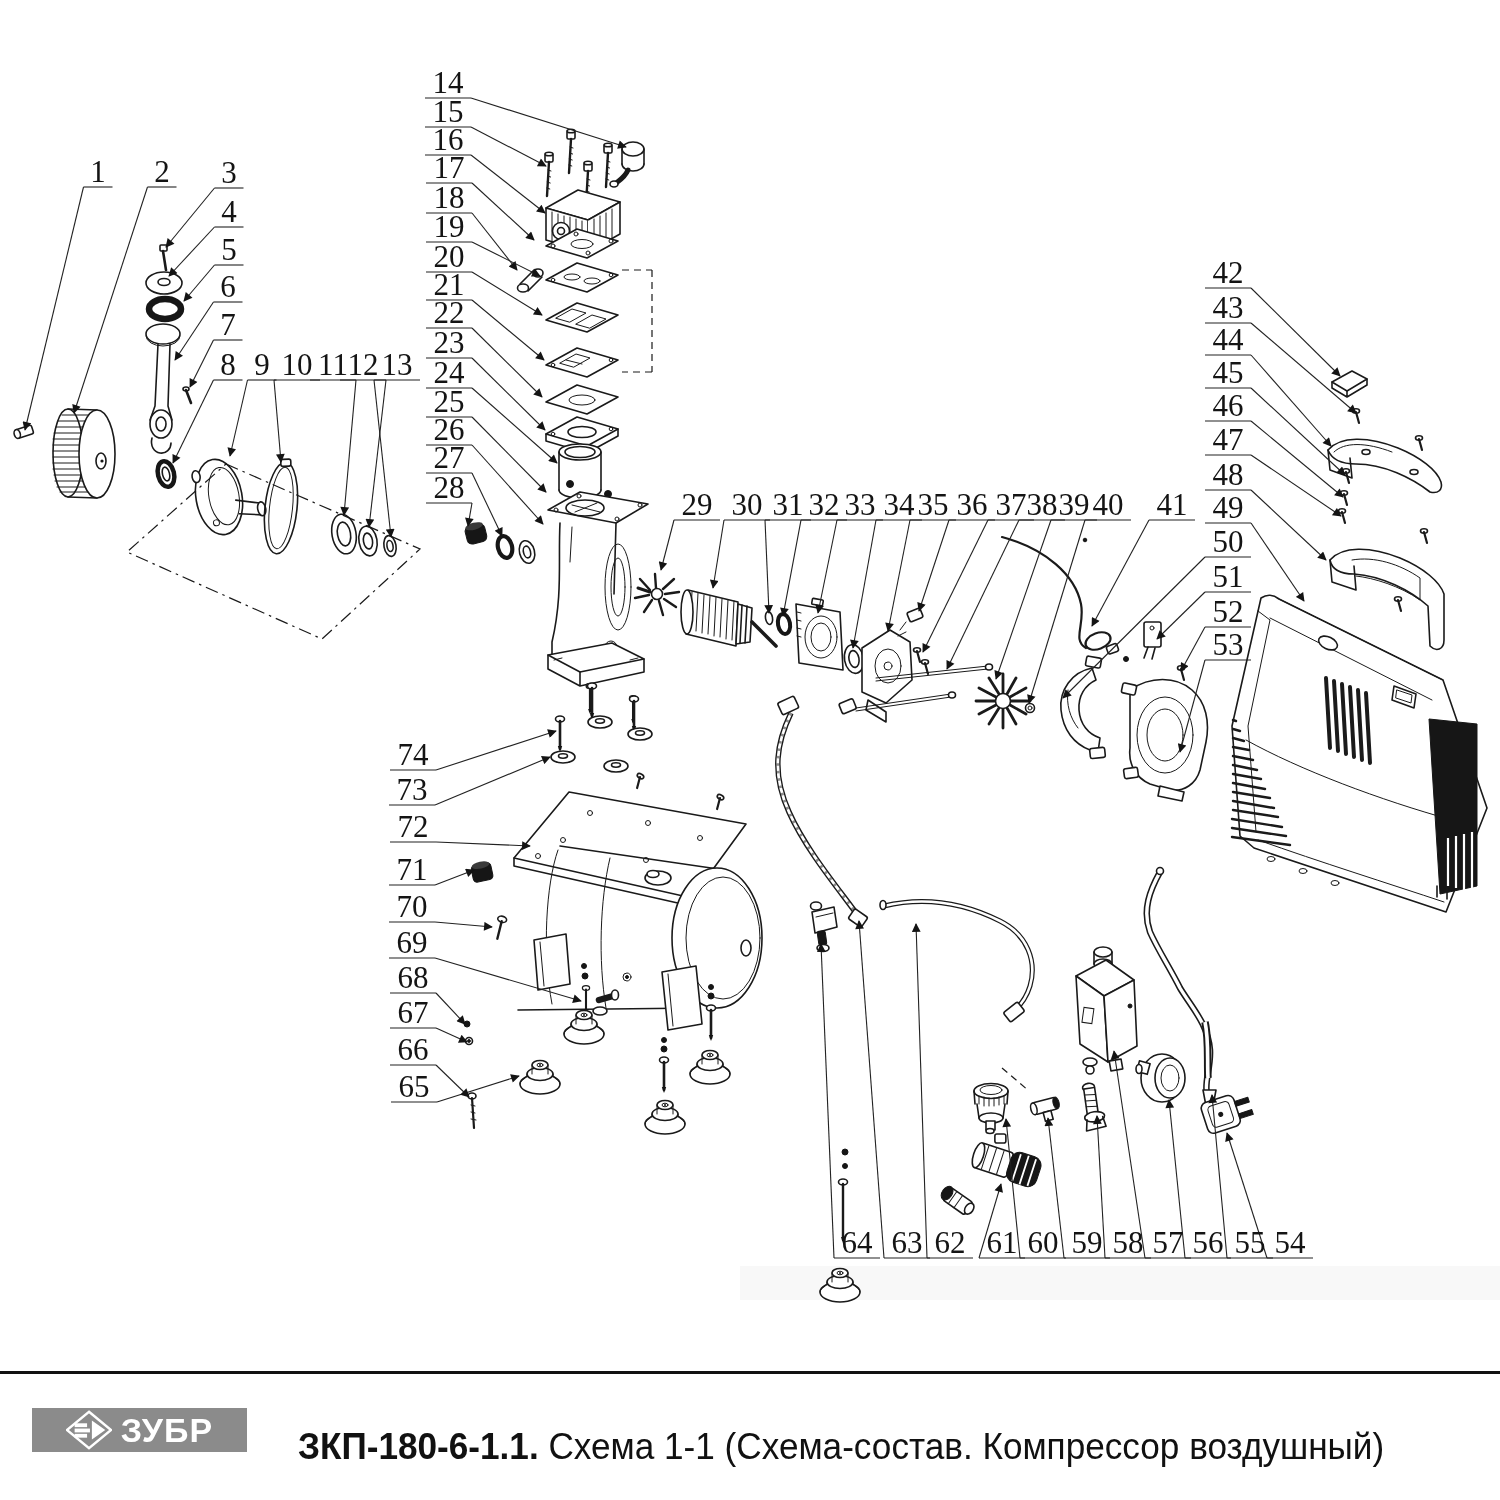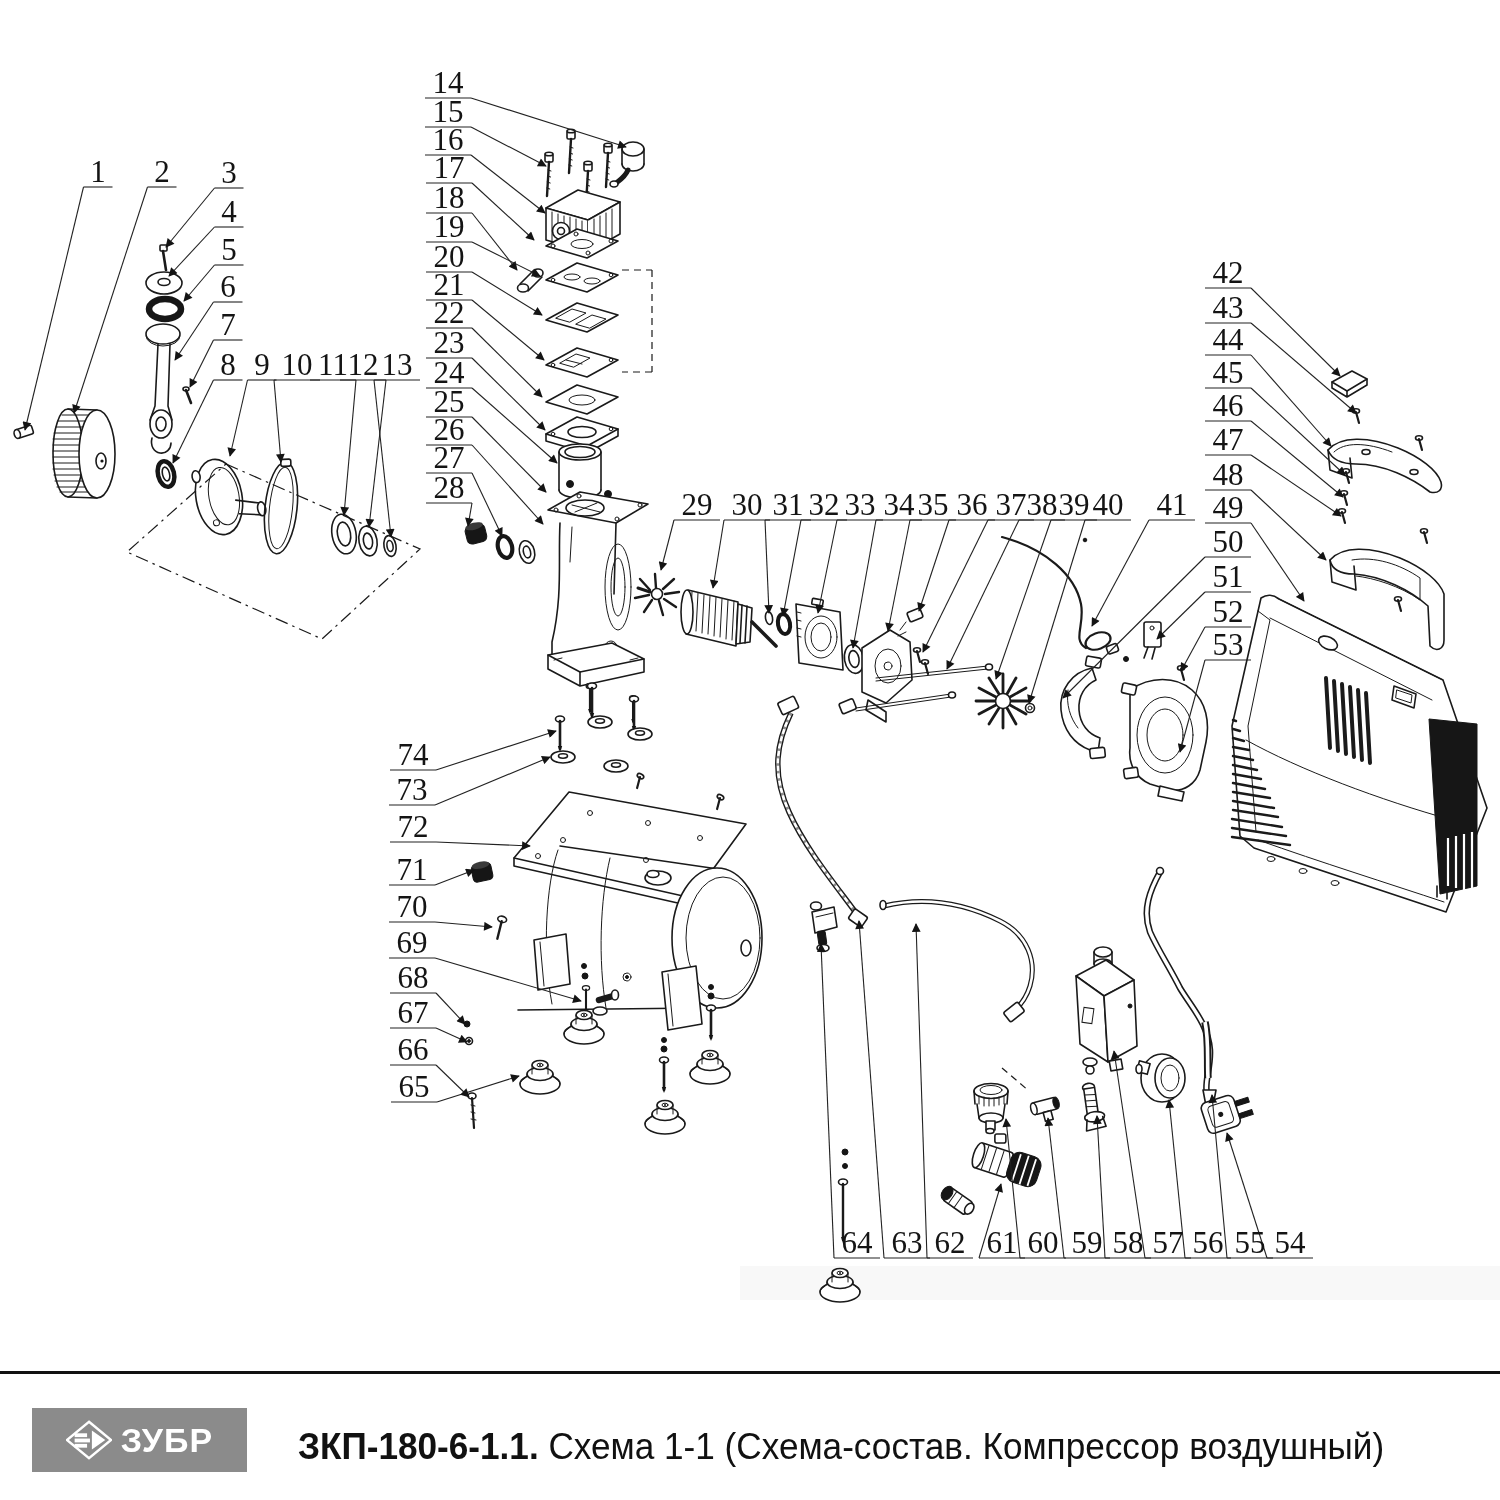--- a/index.html
+++ b/index.html
@@ -8,21 +8,21 @@
   svg#diagram{position:absolute;left:0;top:0;}
   .ln{fill:none;stroke:#1a1a1a;stroke-width:1.6;stroke-linecap:round;stroke-linejoin:round;}
   .tn{fill:none;stroke:#1a1a1a;stroke-width:1;stroke-linecap:round;}
   .fw{fill:#fff;stroke:#1a1a1a;stroke-width:1.6;stroke-linejoin:round;}
   .fb{fill:#161616;stroke:#161616;stroke-width:1;stroke-linejoin:round;}
   .dash{fill:none;stroke:#1a1a1a;stroke-width:1.2;stroke-dasharray:13 5 2.5 5;}
   .dash2{fill:none;stroke:#1a1a1a;stroke-width:1.2;stroke-dasharray:7 5;}
   .cl{stroke:#222;stroke-width:1.1;fill:none;}
   .callout-text{font-family:"Liberation Serif","DejaVu Serif",serif;font-size:31px;fill:#141414;}
   .sep{position:absolute;left:0;top:1371px;width:1500px;height:3px;background:#111;}
-  .logo{position:absolute;left:32px;top:1408px;width:215px;height:64px;background:#8b8b8b;
+  .logo{position:absolute;left:32px;top:1408px;width:215px;height:44px;background:#8b8b8b;
         display:flex;align-items:center;justify-content:center;gap:9px;}
   .logo-text{color:#fff;font-weight:bold;font-size:34px;letter-spacing:1px;}
   .caption{position:absolute;left:298px;top:1426px;white-space:nowrap;font-size:37px;color:#111;
            transform:scaleX(.95);transform-origin:left center;}
   .caption .model{font-weight:bold;}
   .caption .scheme{font-weight:normal;}
 </style>
 </head>
 <body>
 

